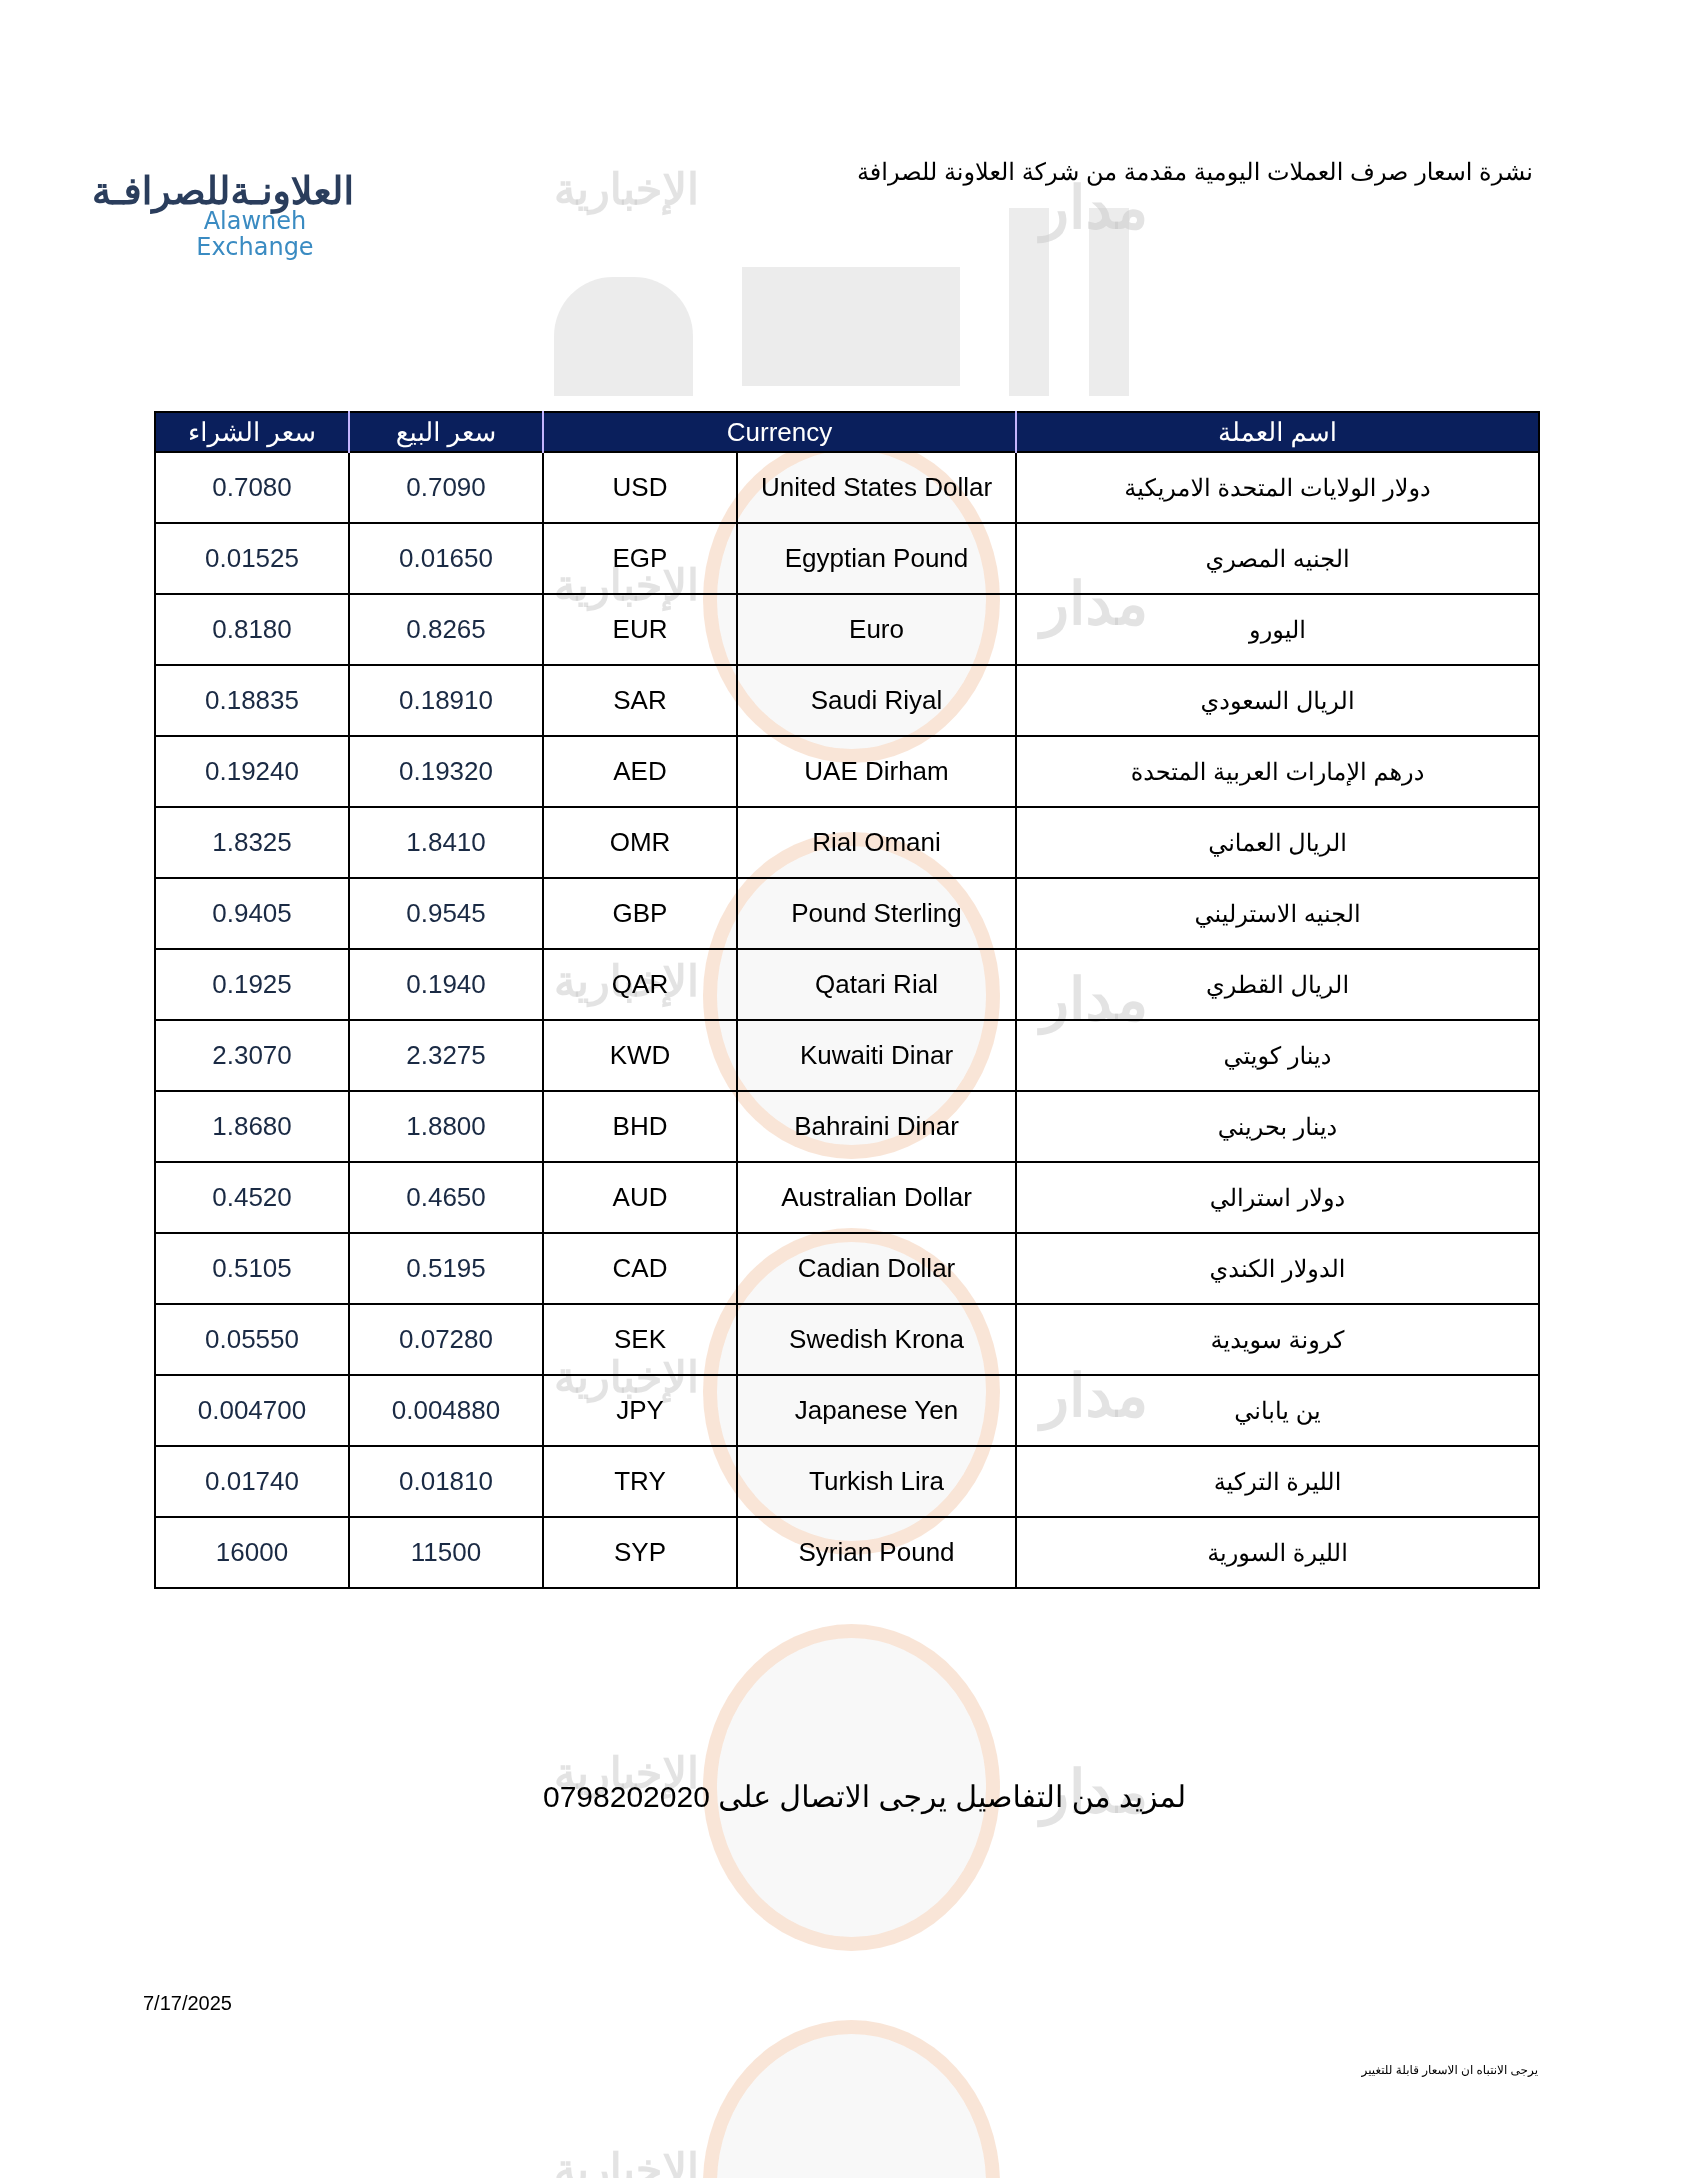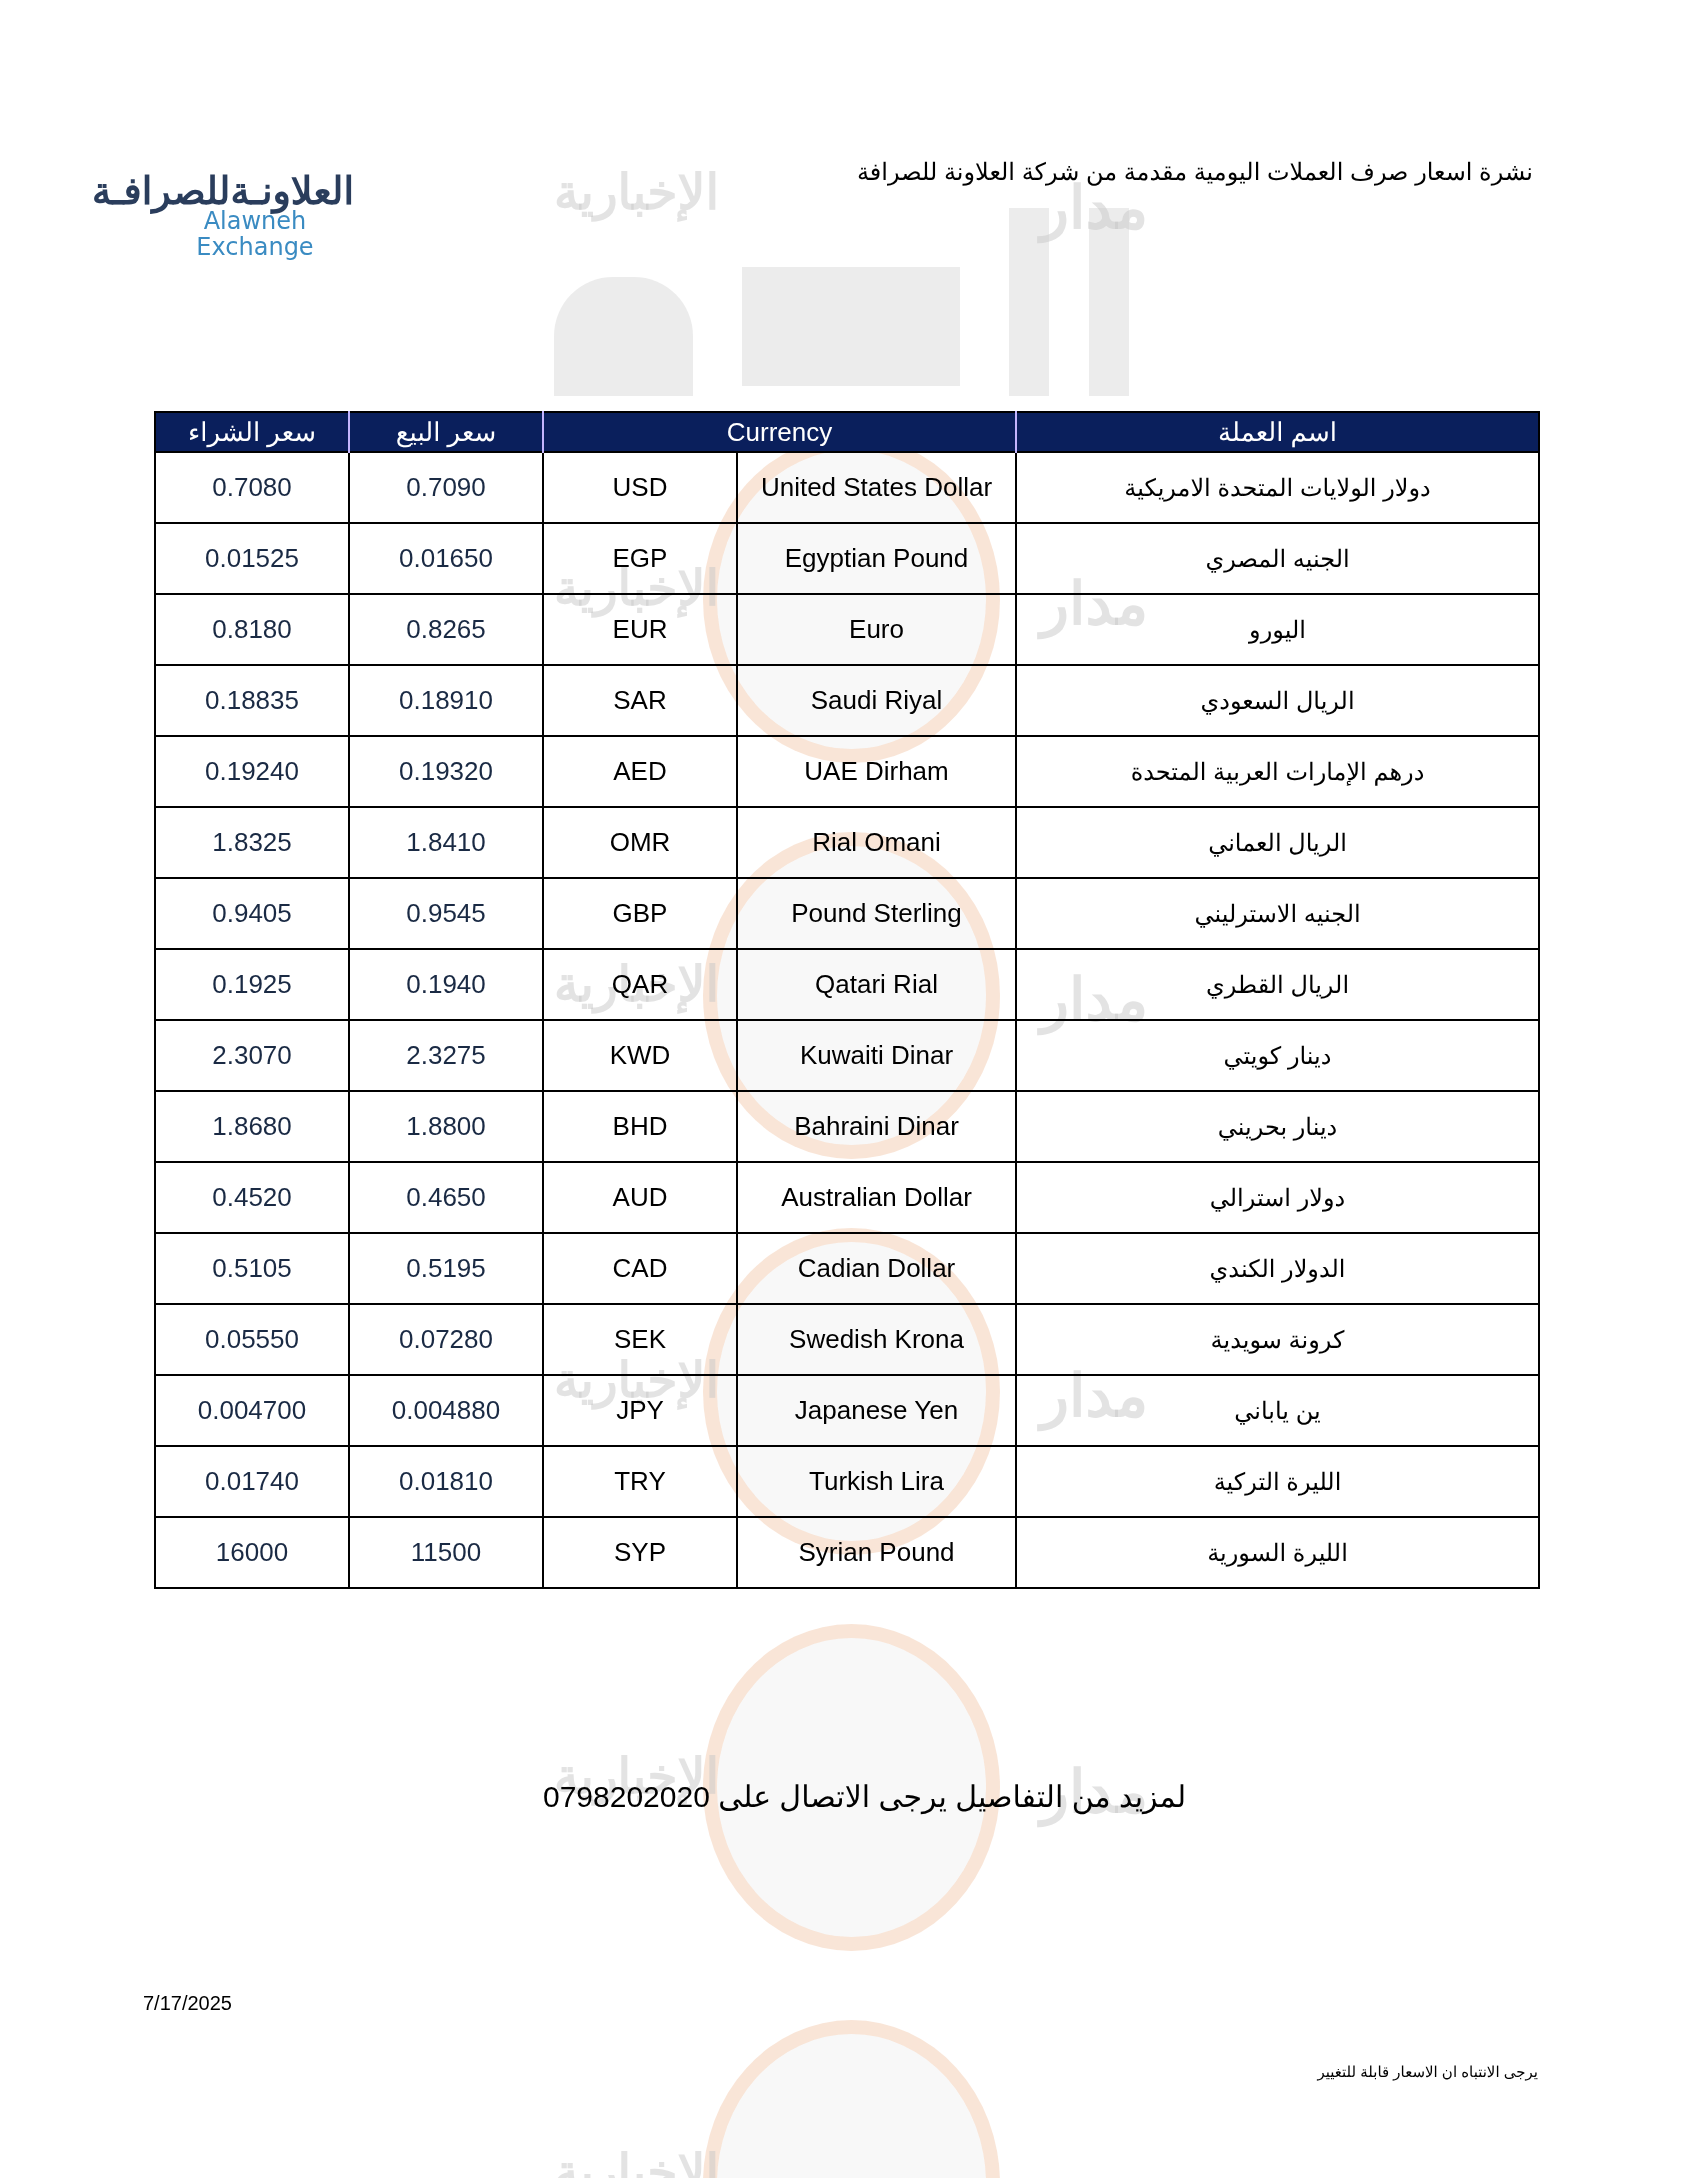--- a/index.html
+++ b/index.html
@@ -5,42 +5,42 @@
     html, body { margin: 0; padding: 0; background: #ffffff; }
     body { width: 1683px; height: 2178px; position: relative; overflow: hidden; font-family: "Liberation Sans", sans-serif; color: #000; }
 
     
     .wm { position: absolute; left: 554px; width: 594px; height: 356px; pointer-events: none; }
     .wm .clock { position: absolute; left: 149px; top: 0; width: 297px; height: 327px; border-radius: 50%;
       border: 14px solid rgba(250,180,130,0.28); background: rgba(235,235,235,0.35); box-sizing: border-box; }
     .wm .clock .num { position: absolute; font-size: 24px; color: rgba(160,160,160,0.45); font-weight: bold; }
     .wm .big { position: absolute; left: 0; top: 168px; width: 594px; height: 188px; }
     .wm .big .bar { position: absolute; background: rgba(200,200,200,0.35); }
-    .wm .small { position: absolute; left: 0; top: 124px; font-size: 49px; font-weight: bold; color: rgba(200,200,200,0.5); }
+    .wm .small { position: absolute; left: 0; top: 124px; font-size: 43px; font-weight: bold; color: rgba(200,200,200,0.5); }
     .wm .madar { position: absolute; right: 0; top: 119px; font-size: 59px; font-weight: bold; color: rgba(200,200,200,0.5); margin-top: 14px; }
 
     
     .logo { position: absolute; left: 156px; top: 174px; width: 198px; }
     .logo-ar { font-size: 38px; font-weight: bold; color: #2a3d5c; text-align: center; direction: rtl; line-height: 34px; }
     .logo-en { font-size: 24px; color: #3a8bc2; text-align: center; line-height: 26px; font-family: "DejaVu Sans", sans-serif; }
     .title { position: absolute; right: 150px; top: 158px; font-size: 24px; direction: rtl; color: #000; }
 
     
     .rates { position: absolute; left: 154px; top: 411px; width: 1384px; border-collapse: collapse; table-layout: fixed; z-index: 2; }
     .rates th { background: #0a1f5c; color: #fff; font-weight: normal; height: 38px; font-size: 26px; border-left: 2px solid #c4b5fd; padding: 0; }
     .rates th:first-child { border-left: none; }
     .rates td { height: 69px; border: 2px solid #000; text-align: center; font-size: 26px; padding: 0; }
     .rates td.num { color: #1a2a44; }
     .rates td.ar { direction: rtl; font-size: 24px; }
     .rates tr:first-child td { border-top: none; }
     .rates thead tr { border: 2px solid #000; }
 
     .contact { position: absolute; left: 543px; top: 1779px; font-size: 30px; direction: rtl; color: #000; z-index: 2; text-align: center; }
     .date { position: absolute; left: 143px; top: 1992px; font-size: 20px; color: #000; }
-    .note { position: absolute; right: 145px; top: 2063px; font-size: 15px; direction: rtl; color: #000; }
+    .note { position: absolute; right: 145px; top: 2063px; font-size: 12px; direction: rtl; color: #000; }
   </style>
 </head>
 <body>
 
 <div class="wm" style="top:40px;">
   <div class="small">الإخبارية</div>
   <div class="madar">مدار</div>
   <div class="big">
     <div class="bar" style="left:0;top:69px;width:139px;height:119px;border-radius:59px 59px 0 0;"></div>
     <div class="bar" style="left:188px;top:59px;width:218px;height:119px;"></div>

